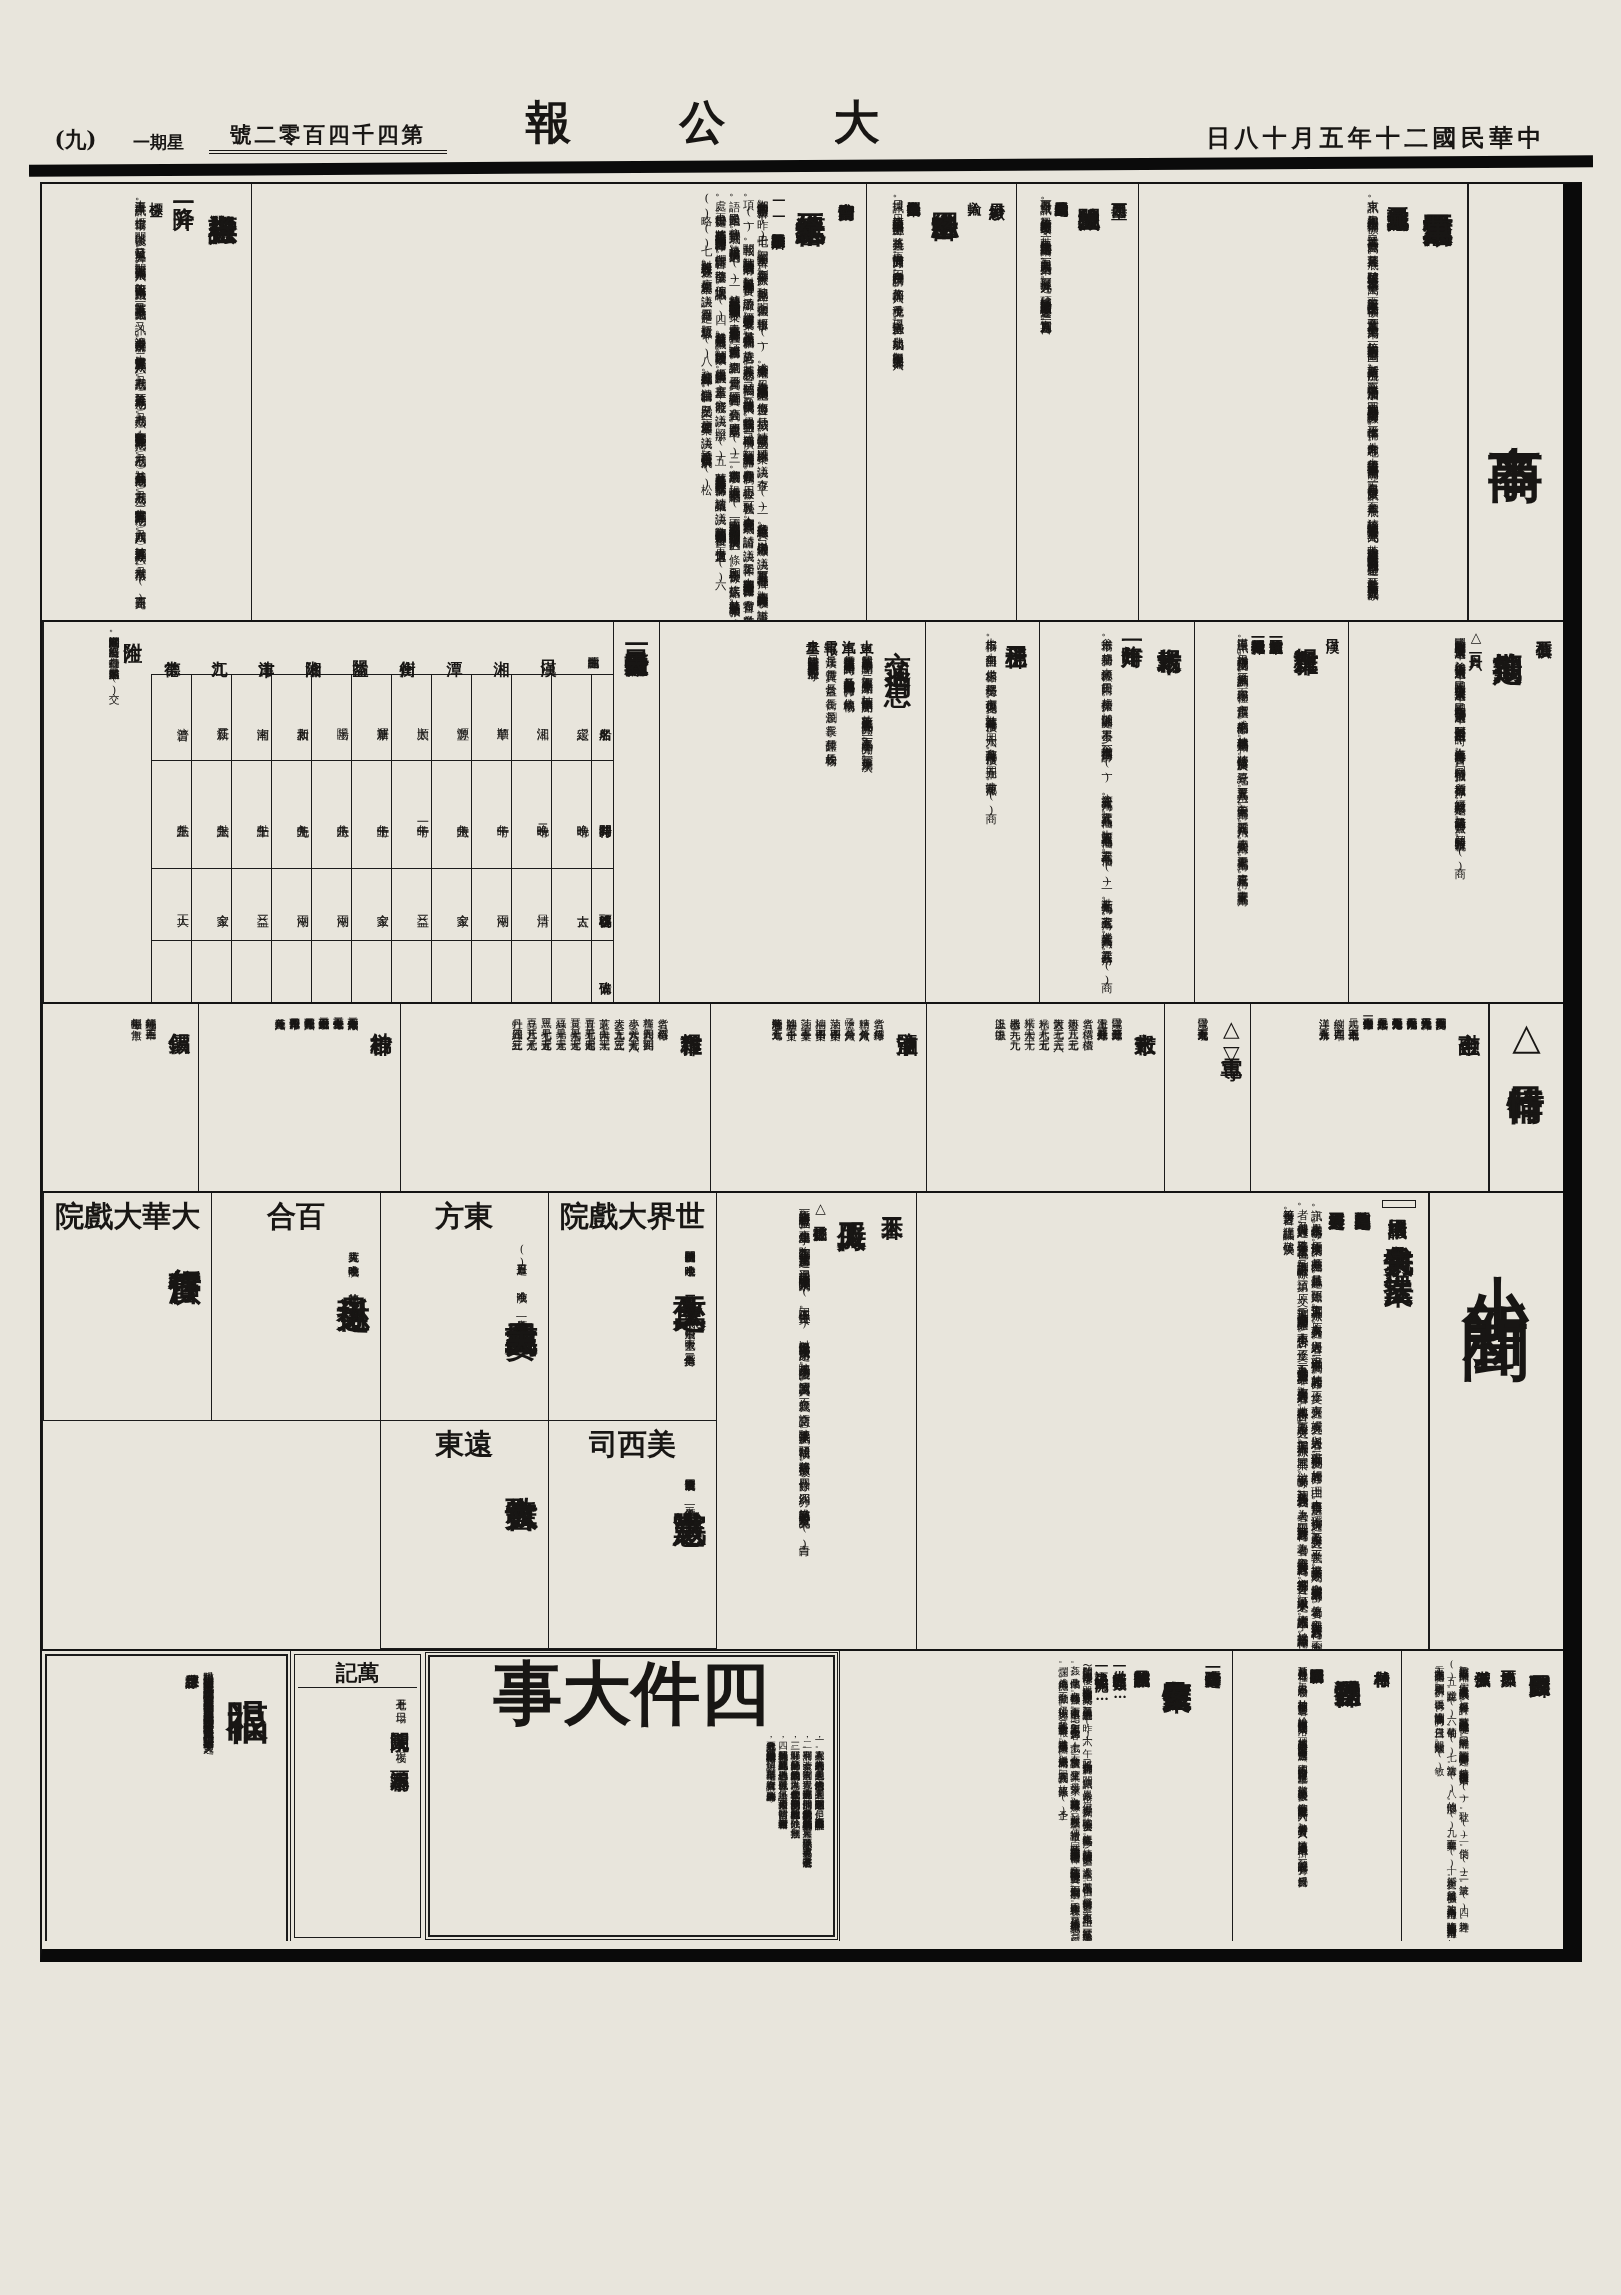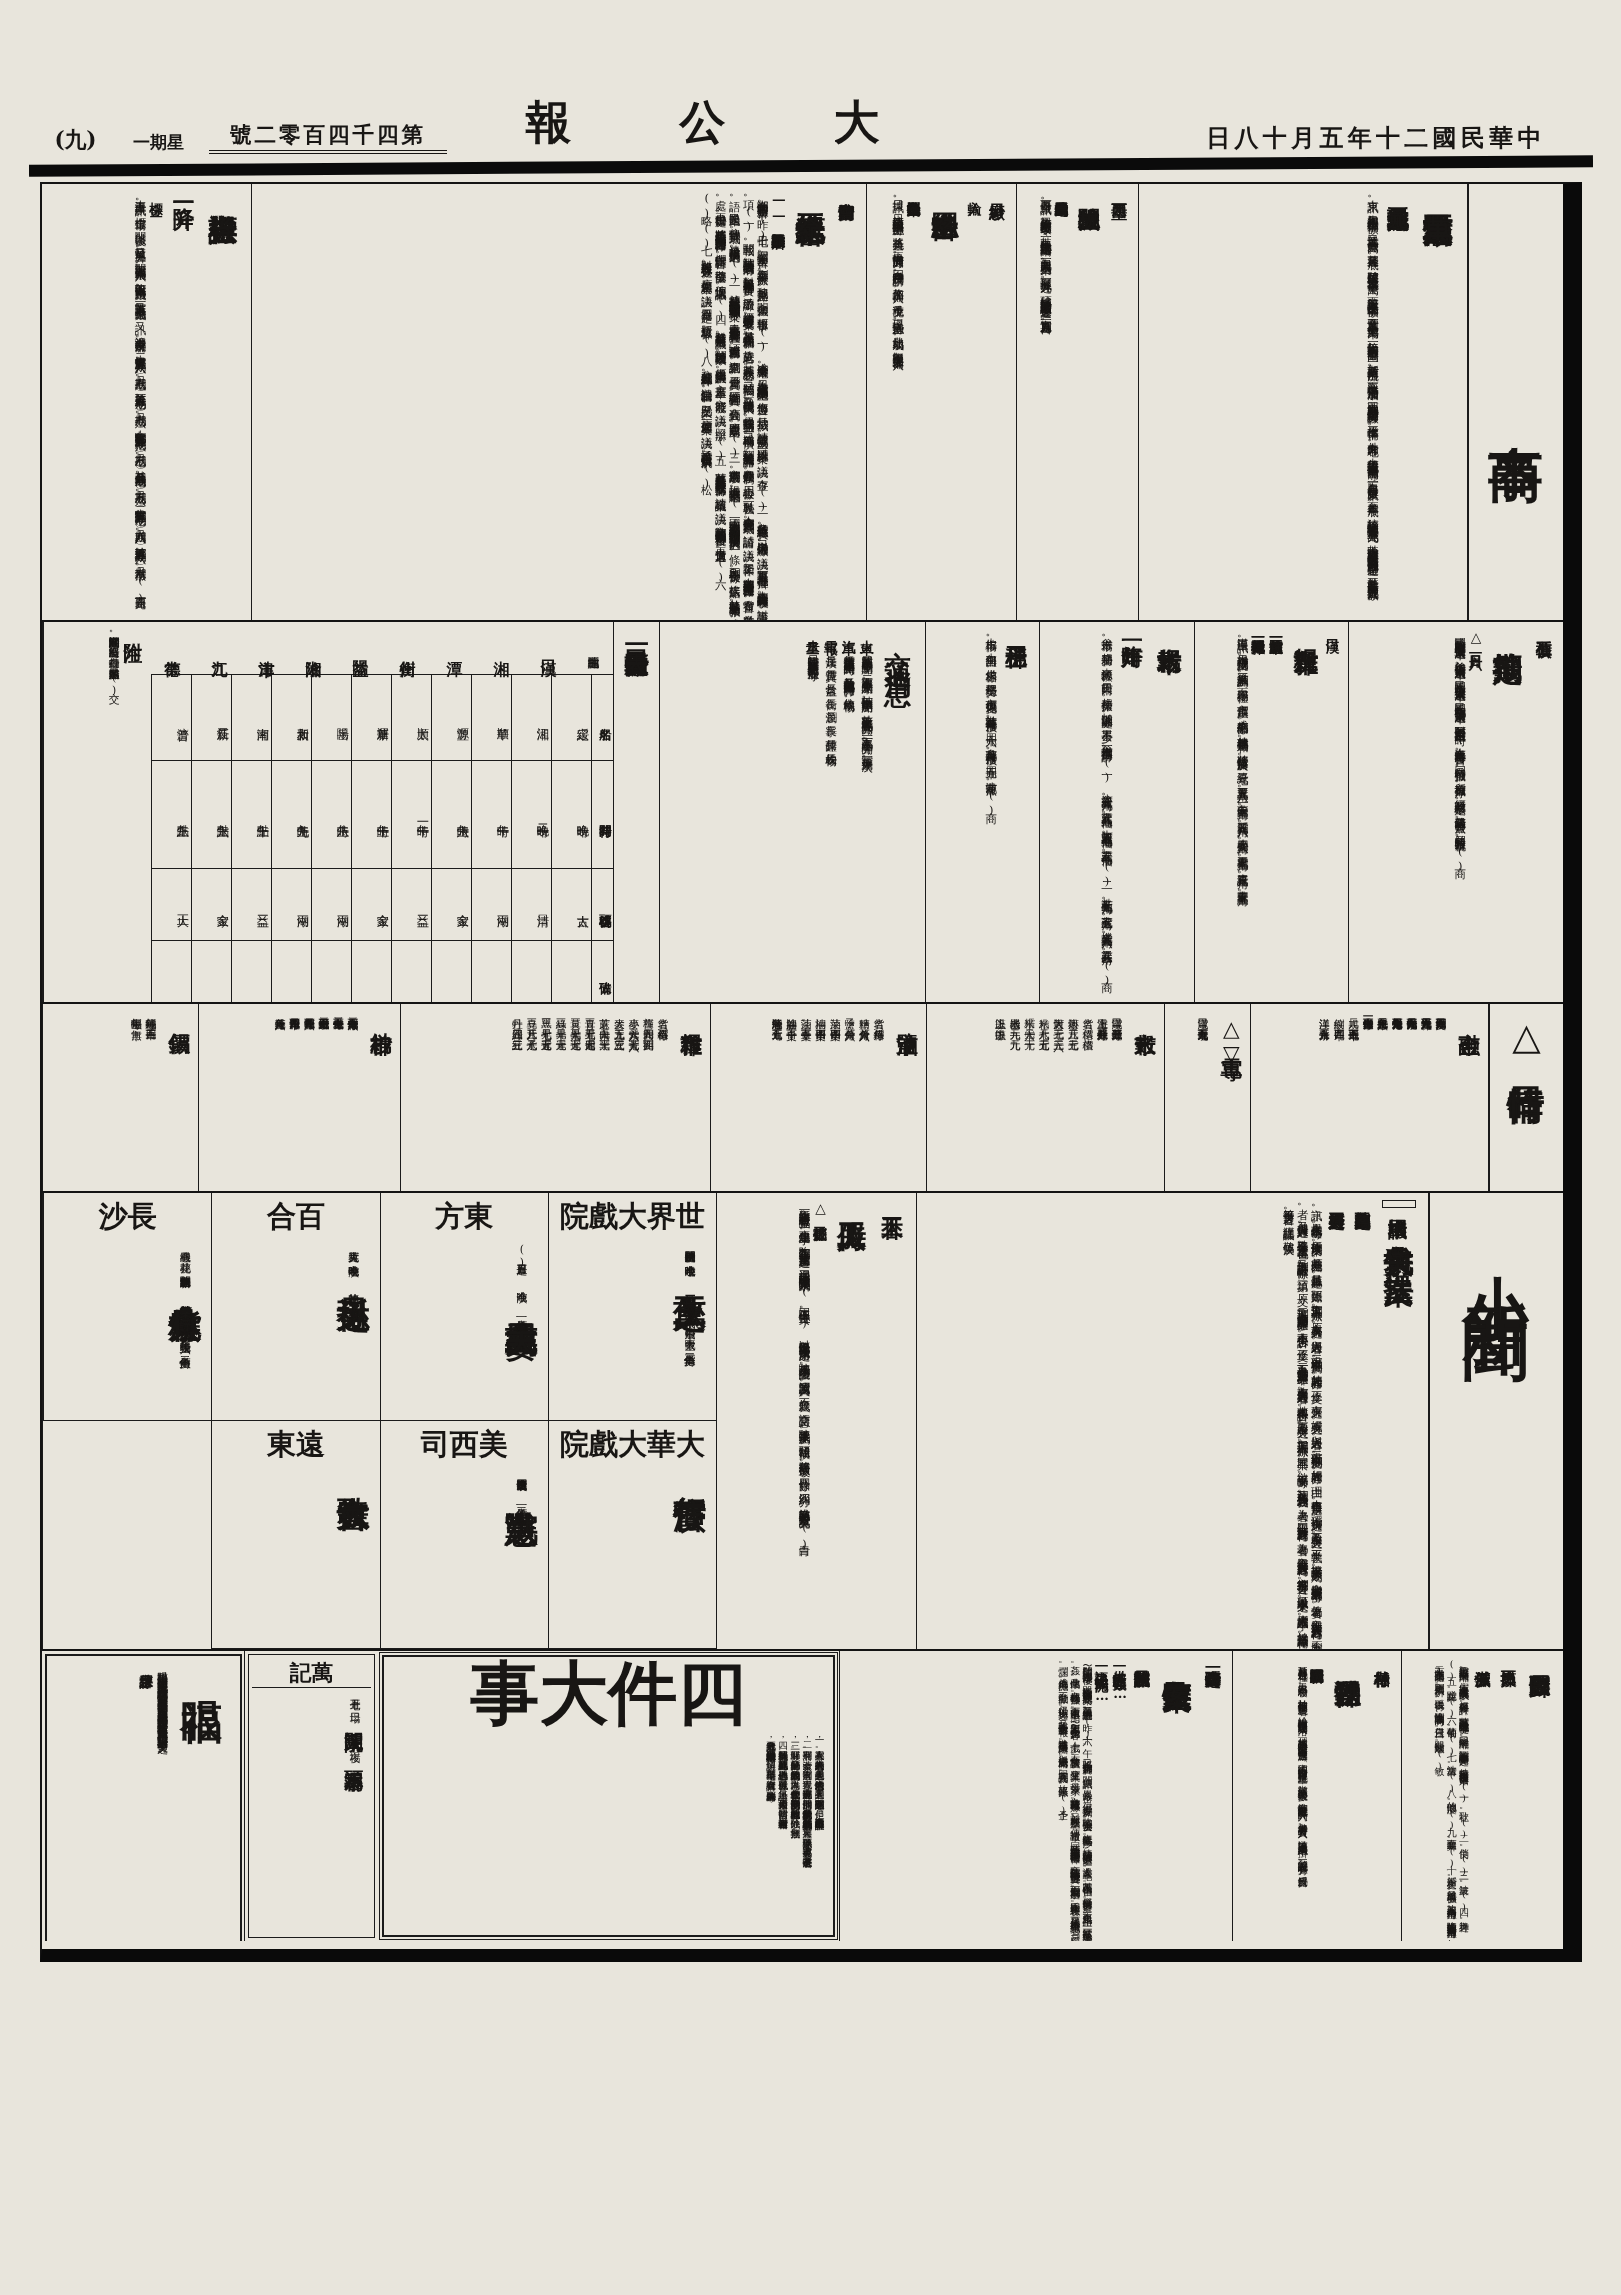--- a/index.html
+++ b/index.html
@@ -92,21 +92,21 @@
      display:flex; flex-direction:column; }
   .th-name { font-size:29px; font-weight:bold; text-align:center; padding:4.3px 0 1.4px; }
   .th-body { flex:1; writing-mode:vertical-rl; text-orientation:upright; padding:4.3px; overflow:hidden;}
   .th-tag { font-size:10.8px; }
   .th-title { font-size:33px; font-weight:bold; padding:0 5.8px; }
   .th-sub { font-size:13px; font-weight:bold; }
   .th-price { font-size:11.5px; }
 
   
   #fourthings { border:2.9px solid #1b1b1b; outline:1.4px solid #1b1b1b; outline-offset:2.2px;
-     margin:4.3px; display:flex; flex-direction:column; overflow:hidden; width:453px;}
+     margin:4.3px; display:flex; flex-direction:column; overflow:hidden; width:407px;}
   #ft-title { font-size:69px; font-weight:bold; text-align:center; line-height:1.05; }
   #ft-body { flex:1; writing-mode:vertical-rl; text-orientation:upright; font-size:9.7px;
      line-height:1.25; padding:4.3px 7.2px; overflow:hidden; }
   .playbill { border:1.4px solid #1b1b1b; margin:2.9px; padding:2.9px; overflow:hidden; flex:1;
      display:flex; flex-direction:column; }
   .pb-name { font-size:21.6px; font-weight:bold; text-align:center; border-bottom:0.7px solid #1b1b1b;}
   .pb-body { flex:1; writing-mode:vertical-rl; text-orientation:upright; padding:2.9px; font-size:10.8px;}
   .pb-show { font-size:19px; font-weight:bold; padding:0 2.9px;}
   #yanfu-title { font-size:42px; font-weight:bold; padding:4.3px; }
 
@@ -464,31 +464,20 @@
           <div class="th-body">
             <span class="th-tag">羅克大笑片</span>
             <span class="th-tag">今晚七時半演映</span>
             <span class="th-title">祖母之孫</span>
             <span class="th-sub"></span>
             <span class="th-tag">加映笑片</span>
             <span class="th-price">券價三角</span>
           </div>
         </div>
 
-        <div class="th-cell">
-          <div class="th-name rtlo">長沙</div>
-          <div class="th-body">
-            <span class="th-tag">織機巷　桃花井</span>
-            <span class="th-tag">新編俠艷機關連台名劇</span>
-            <span class="th-title">火燒紫竹林</span>
-            <span class="th-sub">日戲續集　晚戲另詳</span>
-            <span class="th-tag">日場午後一時　晚場午後六時</span>
-            <span class="th-price">券價一角二角</span>
-          </div>
-        </div>
 
         <div class="th-cell">
           <div class="th-name rtlo">大華大戲院</div>
           <div class="th-body">
             <span class="th-tag"></span>
             <span class="th-tag"></span>
             <span class="th-title">暫行停演</span>
             <span class="th-sub"></span>
             <span class="th-tag"></span>
             <span class="th-price"></span>

